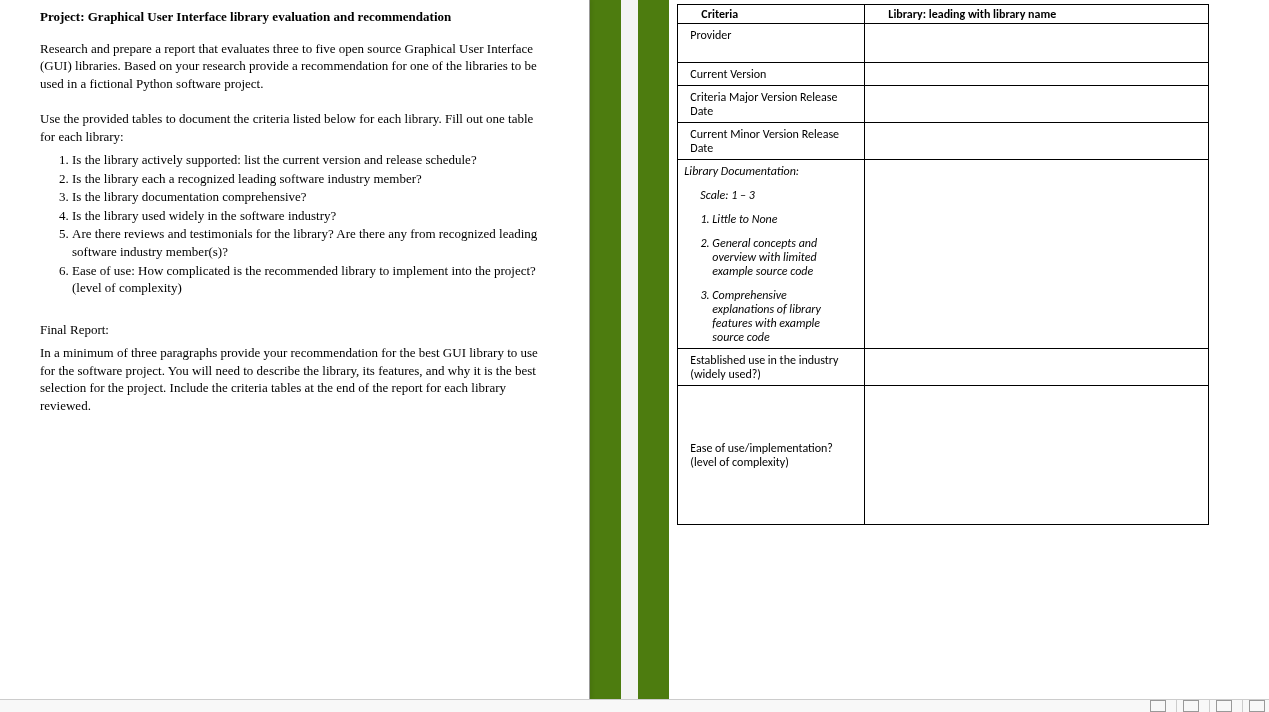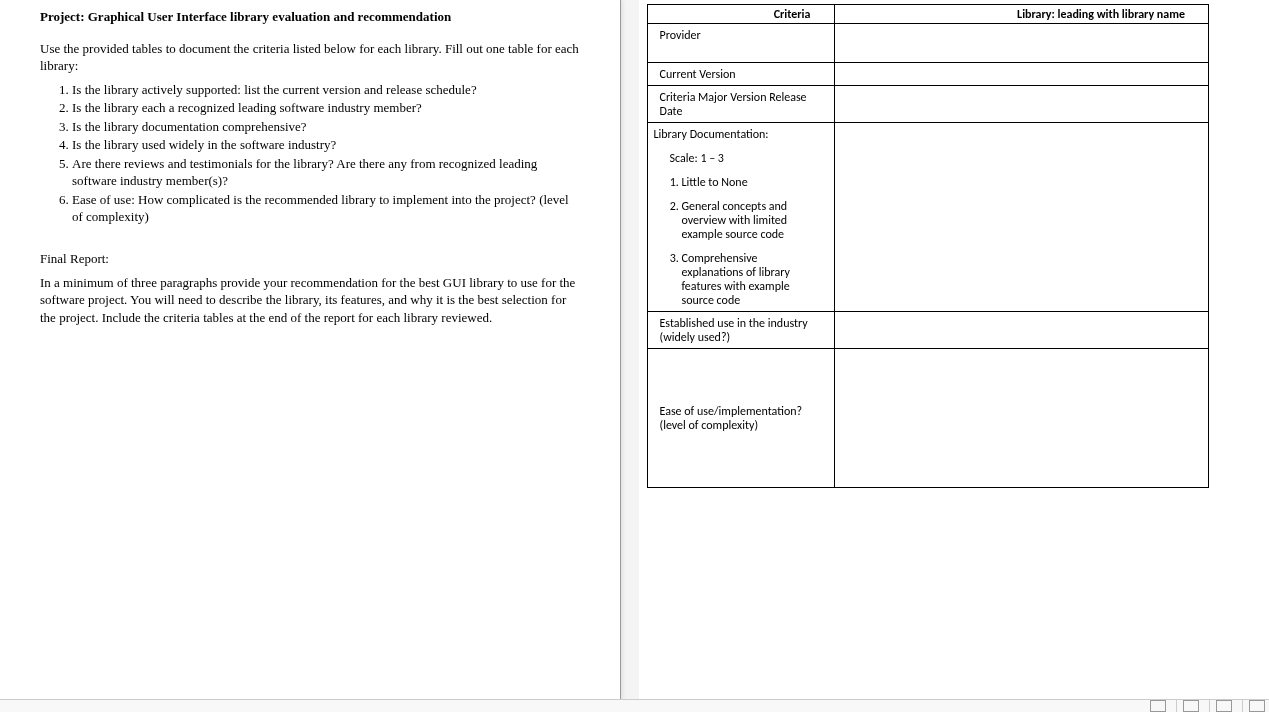--- a/index.html
+++ b/index.html
@@ -1,53 +1,54 @@
 <!DOCTYPE html>
 <html><head>
 <meta charset="utf-8">
 <style>
   html,body{margin:0;padding:0;background:#fff;font-family:"Times New Roman",Times,serif;color:#000;}
-  .workspace{display:flex;width:1269px;height:700px;background:#4d7c0f;}
+  .workspace{display:flex;width:1269px;height:700px;background:#4d7c0f;gap:31px;}
   .page{background:#fff;position:relative;}
   .page-left{width:620px;border-right:1px solid #999;box-shadow:2px 0 4px rgba(0,0,0,0.08);}
   .gap{width:18px;background:#f4f4f4;}
   .page-right{width:631px;}
   .left-inner{padding:8px 40px 0 40px;font-size:13px;line-height:1.35;}
   .title{font-weight:bold;margin-bottom:14px;}
   .para{margin:0 0 18px 0;}
   ol.qs{margin:0 0 0 32px;padding:0;}
   ol.qs li{margin-bottom:1px;}
   .section-label{margin-top:24px;margin-bottom:6px;}
   
   .right-inner{padding:4px 60px 0 8px;font-family:Calibri,Arial,sans-serif;font-size:12px;}
   table.criteria{border-collapse:collapse;width:100%;}
   table.criteria th,table.criteria td{border:1px solid #000;vertical-align:top;padding:4px 12px;}
-  table.criteria th{font-weight:bold;text-align:right;padding:2px 23px;}
+  table.criteria th{font-weight:bold;text-align:left;padding:2px 23px;}
   table.criteria td.lbl{width:140px;}
-  .doc-cell{padding:4px 6px 10px 18px;}
+  .doc-cell{padding:4px 6px 10px 18px;font-style:italic;}
   .doc-head{margin-bottom:10px;margin-left:-6px;}
   .doc-scale{margin:0 0 10px 10px;}
   ol.doc-list{margin:0 0 0 22px;padding:0;}
   ol.doc-list li{margin-bottom:10px;max-width:110px;}
   
   .statusbar{position:absolute;left:0;right:0;bottom:0;height:12px;border-top:1px solid #ccc;background:#f8f8f8;display:flex;justify-content:flex-end;align-items:center;font-family:Arial,sans-serif;font-size:10px;color:#666;}
   .sb-sep{width:1px;height:12px;background:#ccc;margin:0 6px;}
   .sb-ic{width:14px;height:10px;display:inline-block;border:1px solid #999;margin-right:4px;}
   .wrapper{position:relative;width:1269px;height:712px;overflow:hidden;}
 </style>
 </head>
 <body>
 
 <div class="wrapper">
 <div class="workspace">
 
   <div class="page page-left">
     <div class="left-inner">
       <div class="title">Project: Graphical User Interface library evaluation and recommendation</div>
 
+      <p class="para">Research and prepare a report that evaluates three to five open source Graphical User Interface (GUI) libraries.  Based on your research provide a recommendation for one of the libraries to be used in a fictional Python software project.</p>
 
       <p class="para" style="margin-bottom:6px;">Use the provided tables to document the criteria listed below for each library. Fill out one table for each library:</p>
 
       <ol class="qs">
         <li>Is the library actively supported: list the current version and release schedule?</li>
         <li>Is the library each a recognized leading software industry member?</li>
         <li>Is the library documentation comprehensive?</li>
         <li>Is the library used widely in the software industry?</li>
         <li>Are there reviews and testimonials for the library?  Are there any from recognized leading software industry member(s)?</li>
         <li>Ease of use: How complicated is the recommended library to implement into the project? (level of complexity)</li>
@@ -71,20 +72,24 @@
         <tr>
           <td class="lbl" style="height:30px;">Provider</td>
           <td></td>
         </tr>
         <tr>
           <td class="lbl">Current Version</td>
           <td></td>
         </tr>
         <tr>
           <td class="lbl">Criteria Major Version Release Date</td>
+          <td></td>
+        </tr>
+        <tr>
+          <td class="lbl">Current Minor Version Release Date</td>
           <td></td>
         </tr>
         <tr>
           <td class="lbl doc-cell">
             <div class="doc-head">Library Documentation:</div>
             <div class="doc-scale">Scale: 1 – 3</div>
             <ol class="doc-list">
               <li>Little to None</li>
               <li>General concepts and overview with limited example source code</li>
               <li style="margin-bottom:0;">Comprehensive explanations of library features with example source code</li>

